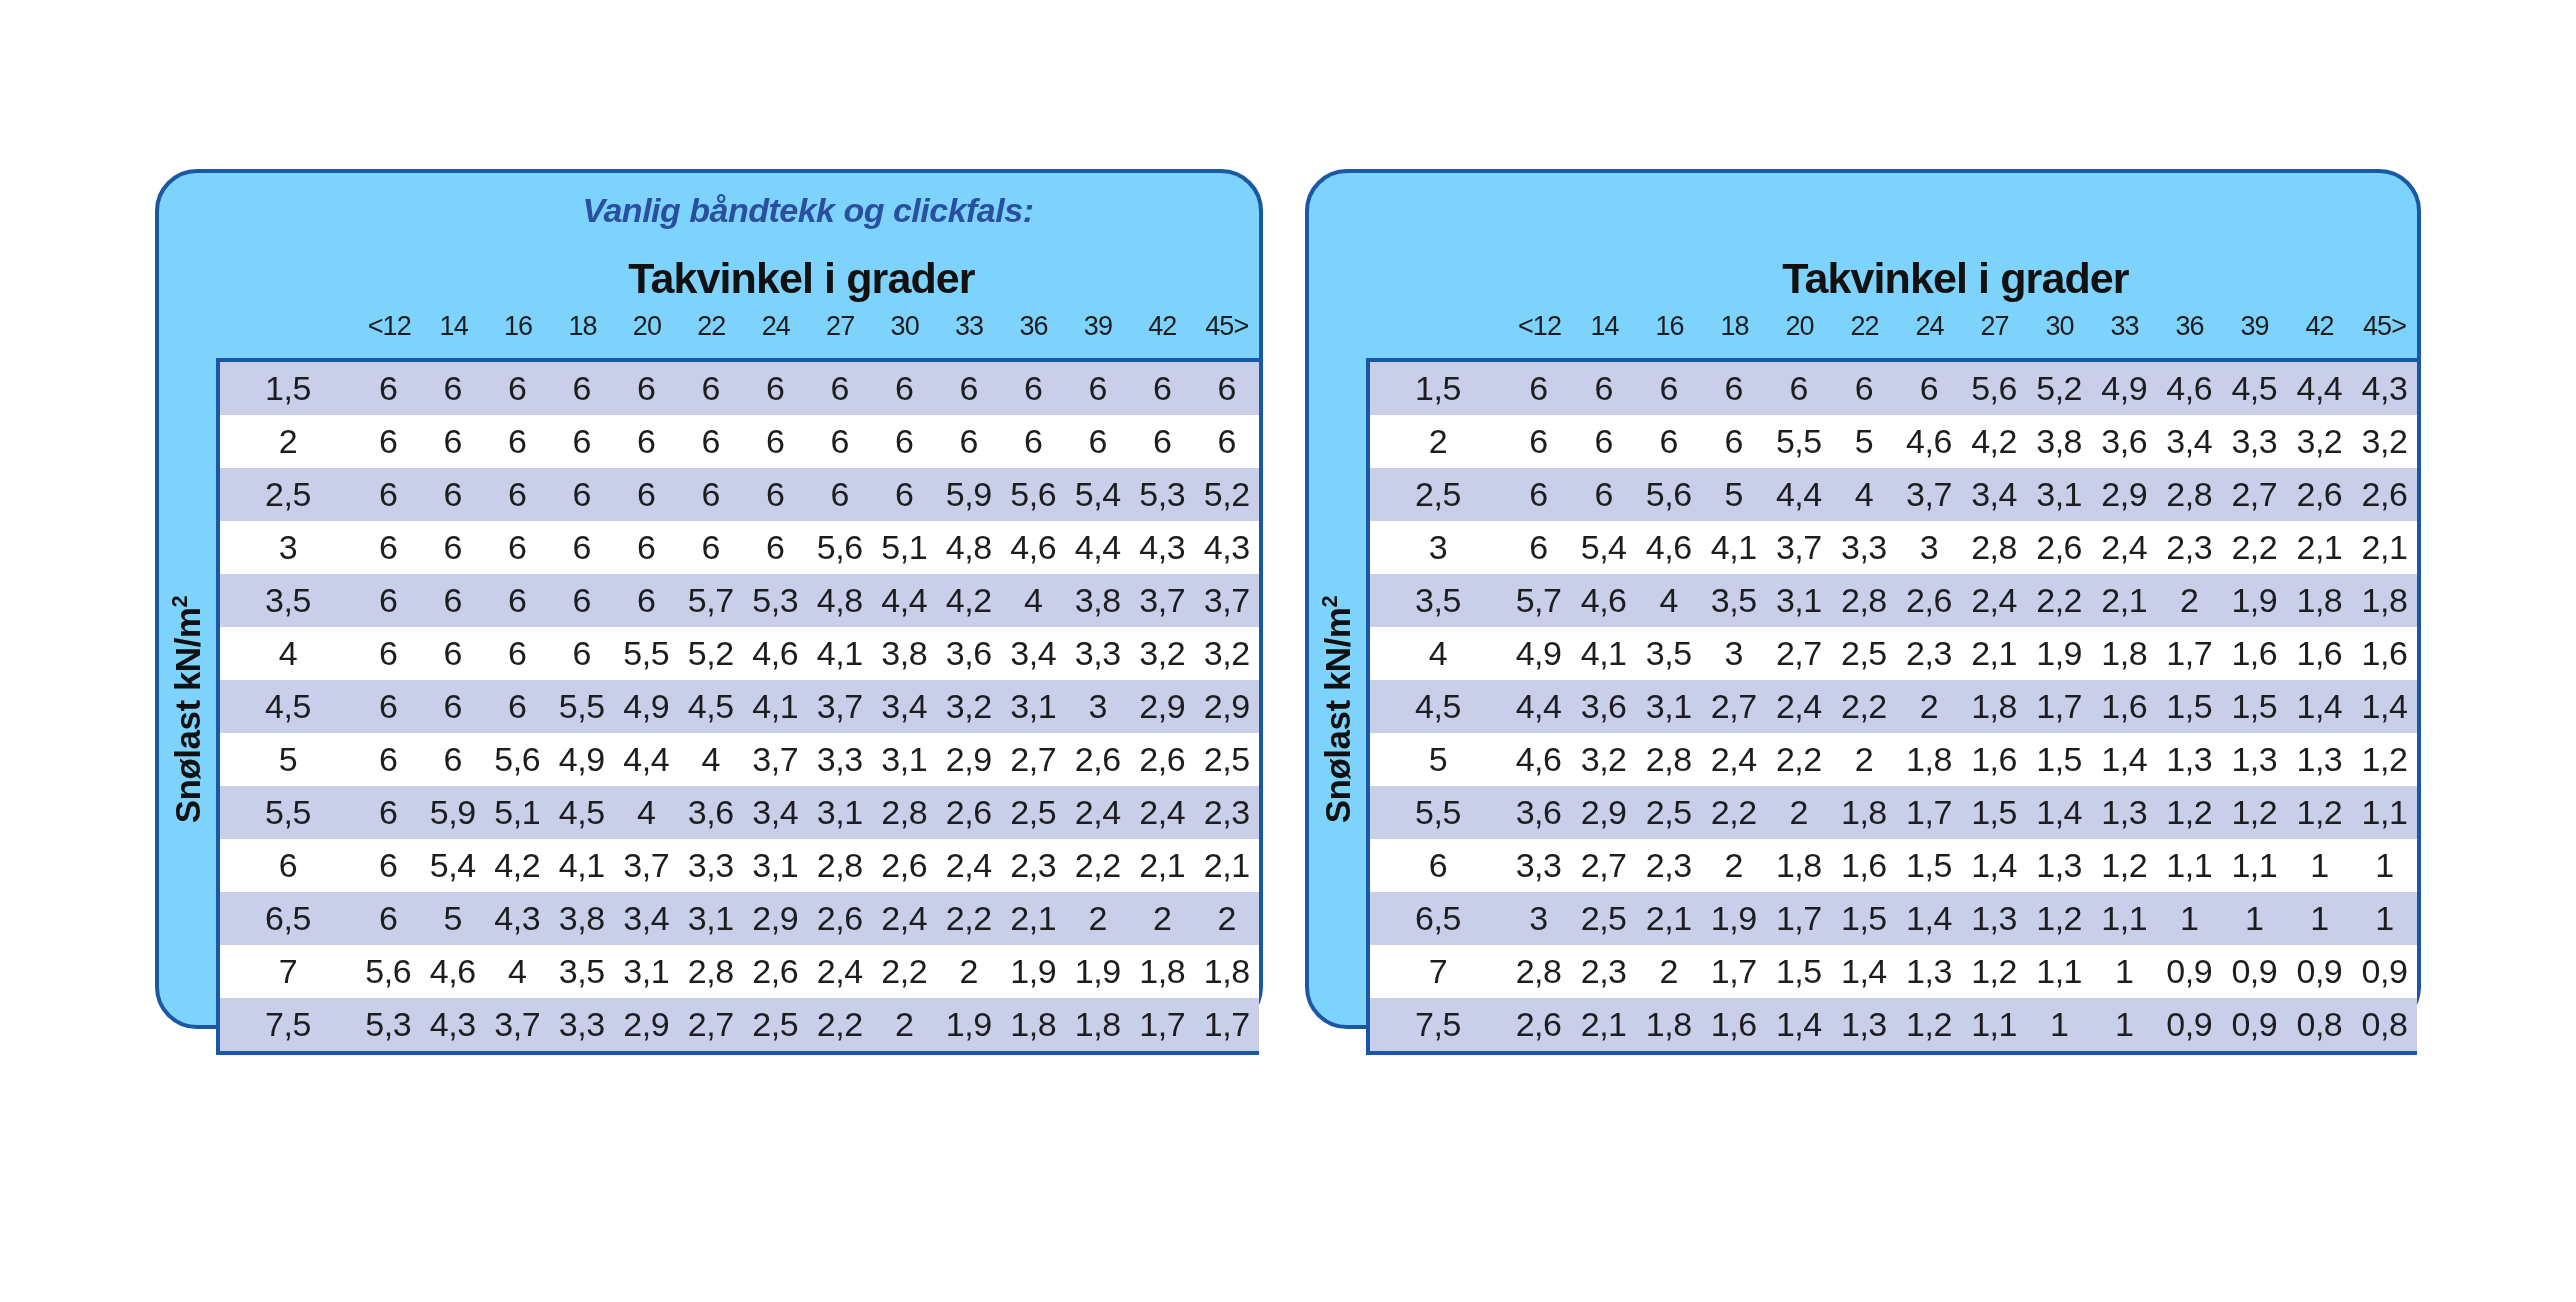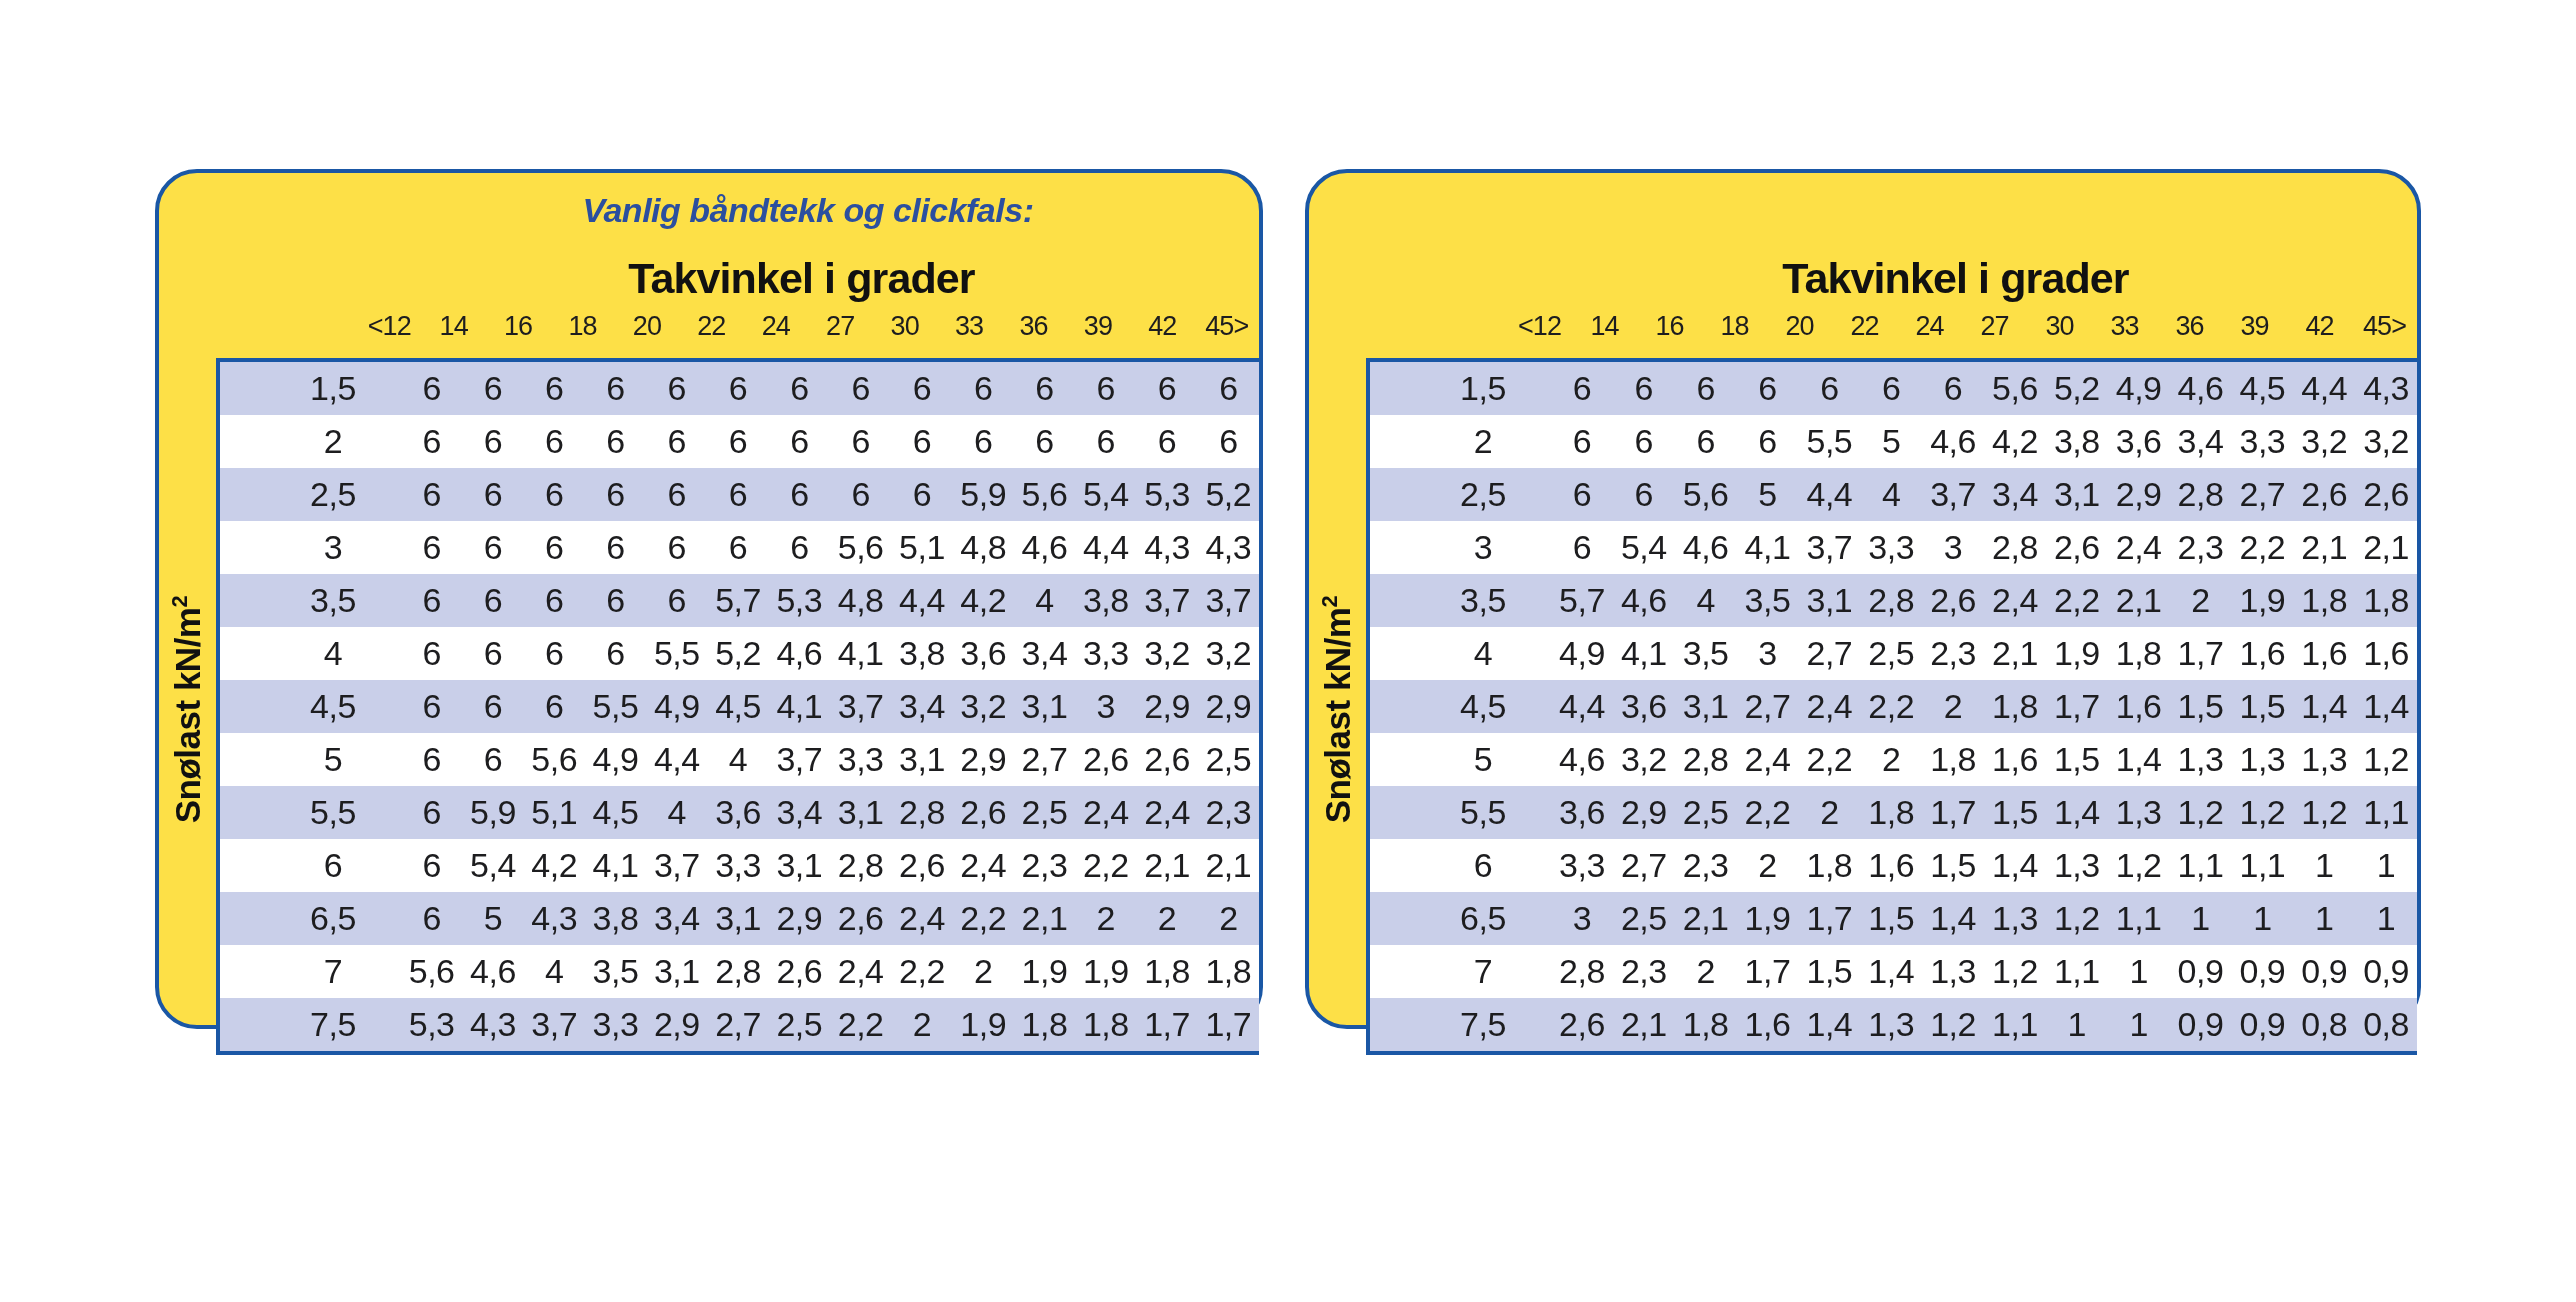--- a/index.html
+++ b/index.html
@@ -10,21 +10,21 @@
   }
   *{box-sizing:border-box;}
   html,body{margin:0;padding:0;}
   body{
     width:2576px;height:1303px;position:relative;background:#ffffff;
     font-family:"Liberation Sans", sans-serif;color:var(--text);
     overflow:hidden;
   }
   .card{
     position:absolute;top:169px;height:860px;
-    border:4.6px solid var(--blue);border-radius:42px;background:#fde047;
+    border:4.6px solid var(--blue);border-radius:42px;background:#7dd3fc;
   }
   .card-left{left:155px;width:1108px;}
   .card-right{left:1305px;width:1116px;}
 
   .card-title{
     position:absolute;top:17.5px;left:198px;right:0;
     text-align:center;font-style:italic;font-weight:bold;
     font-size:34px;color:var(--title-blue);
     letter-spacing:-0.5px;
   }
@@ -41,21 +41,21 @@
   }
   .table-body{
     position:absolute;top:185px;left:57px;right:0;
     border-top:4.6px solid var(--blue);
     border-left:4.6px solid var(--blue);
     border-bottom:4.6px solid var(--blue);
   }
   .table-row{
     display:grid;grid-template-columns:136px repeat(14,1fr);
     height:53px;align-items:center;text-align:center;
-    font-size:34px;letter-spacing:-0.5px;background:#ffffff;padding-left:45px;
+    font-size:34px;letter-spacing:-0.5px;background:#ffffff;
   }
   .table-row:nth-child(odd){background:var(--stripe);}
   .snow-label-wrap{
     position:absolute;left:0;top:185px;width:57px;height:703px;
   }
   .snow-label{
     position:absolute;top:0;left:0;width:703px;height:57px;
     transform-origin:0 0;transform:rotate(-90deg) translateX(-703px);
     text-align:center;line-height:57px;
     font-weight:bold;font-size:35px;color:#111111;letter-spacing:-0.5px;

